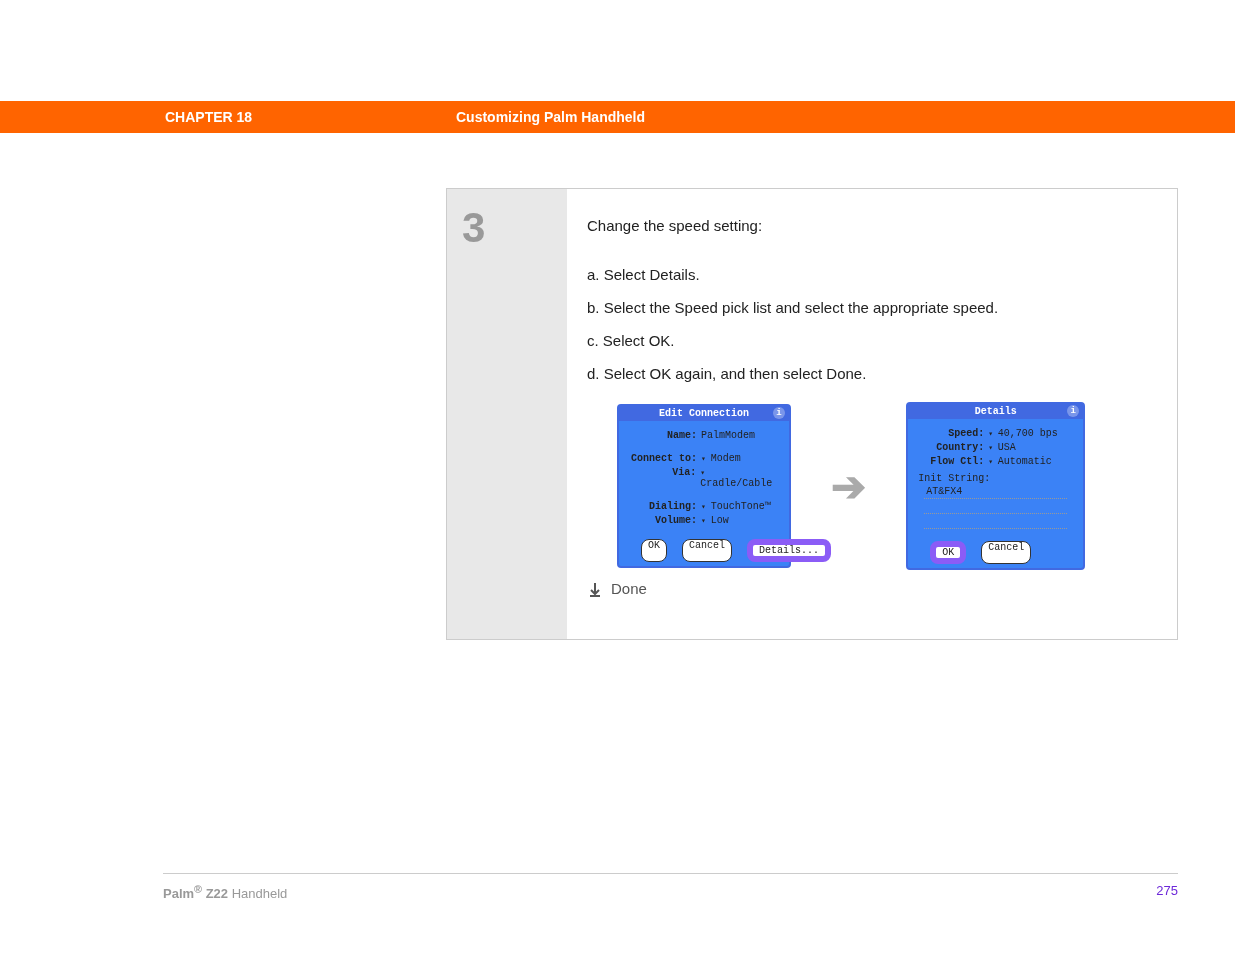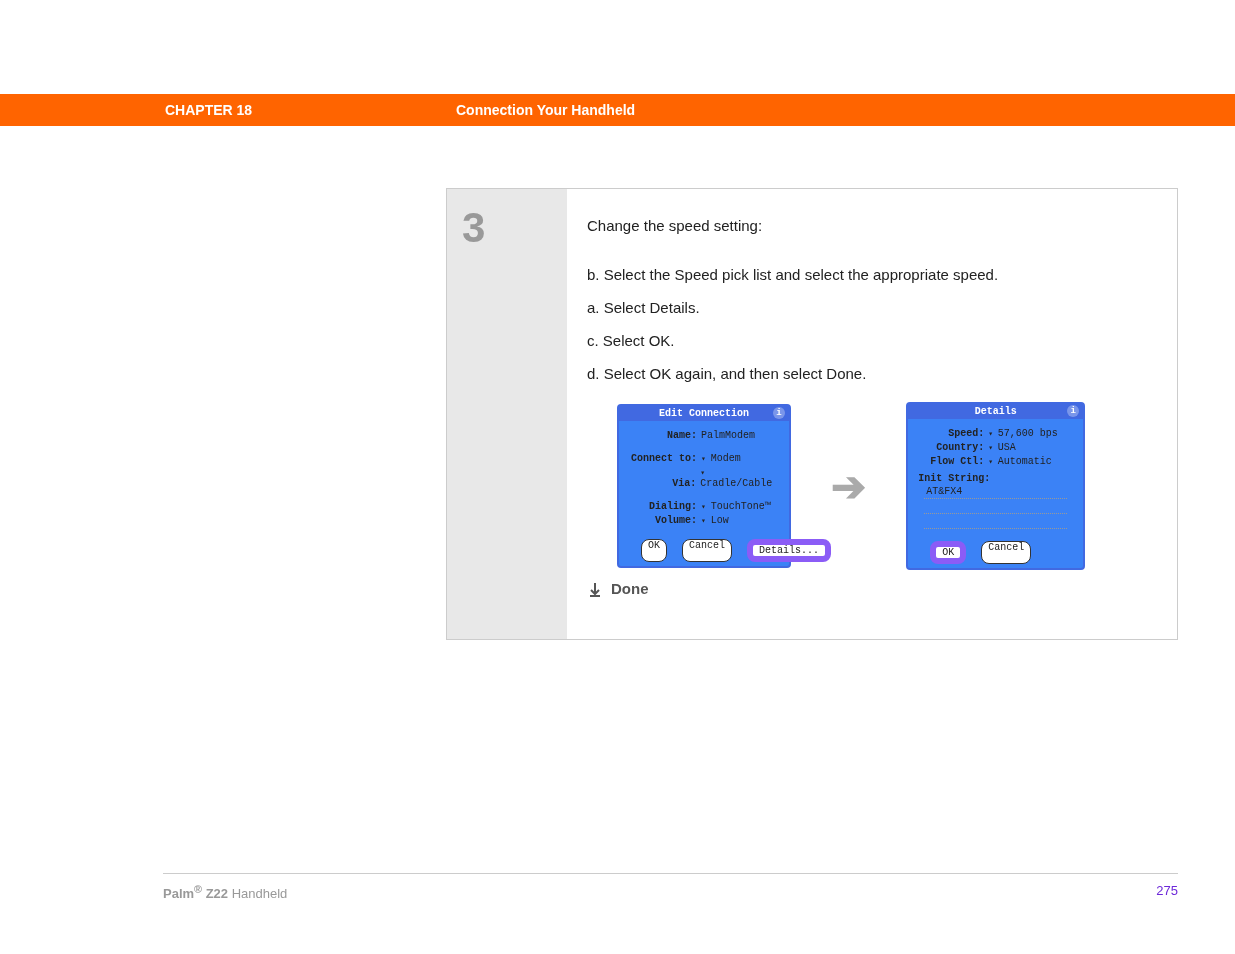--- a/index.html
+++ b/index.html
@@ -1,67 +1,67 @@
 <!DOCTYPE html>
 <html><head>
 <meta charset="utf-8">
 <style>
 body{margin:0;padding:0;font-family:Arial,Helvetica,sans-serif;background:#fff;width:1235px;height:954px;position:relative}
-.orange-bar{background:#ff6400;height:32px;width:100%;position:absolute;top:94px;left:0;display:flex;align-items:center;color:#fff;font-weight:bold;font-size:14px}
+.orange-bar{background:#ff6400;height:32px;width:100%;position:absolute;top:101px;left:0;display:flex;align-items:center;color:#fff;font-weight:bold;font-size:14px}
 .chapter-label{position:absolute;left:165px}
 .chapter-title{position:absolute;left:456px}
 .step-box{position:absolute;top:188px;left:446px;width:730px;height:450px;border:1px solid #ccc;display:flex}
 .step-sidebar{width:105px;background:#e8e8e8;padding:15px 0 0 15px}
 .step-number{font-size:42px;font-weight:bold;color:#999;font-family:Arial,sans-serif}
 .step-content{flex:1;background:#fff;padding:28px 20px 15px 20px;font-size:15px;color:#222}
 .step-content p{margin:0 0 32px 0}
 .substeps{margin:0;padding:0;list-style:none}
 .substeps li{margin:0 0 16px 0}
 .screenshots{display:flex;align-items:center;gap:40px;margin:20px 0 10px 30px}
 .palm-dialog{border:2px solid #4169e1;border-radius:4px;background:#3b82f6;font-family:"Courier New",monospace;font-size:11px;width:170px}
 .palm-title{background:#4169e1;color:#fff;text-align:center;padding:2px 0;font-weight:bold;position:relative;font-size:10px}
 .palm-title .info-icon{position:absolute;right:4px;top:1px;color:#fff;font-weight:bold;background:rgba(255,255,255,0.3);border-radius:50%;width:12px;height:12px;display:inline-flex;align-items:center;justify-content:center;font-size:9px}
 .palm-body{padding:6px 8px}
-.palm-row{display:flex;margin:3px 0;align-items:flex-end}
+.palm-row{display:flex;margin:3px 0;align-items:flex-start}
 .palm-label{font-weight:bold;text-align:right;width:70px;margin-right:4px;font-size:10px}
 .palm-dd{font-size:10px}
 .palm-dd::before{content:"▾ ";font-size:8px}
 .palm-buttons{display:flex;gap:15px;padding:4px 22px}
 .palm-btn{border:1px solid #333;border-radius:8px;padding:0 6px;font-size:10px;background:#fff;text-align:center}
 .palm-btn.hl{border:6px solid #8b5cf6}
 .palm-details{width:175px}
 .palm-details .palm-label{width:68px}
-.init-label{font-weight:bold;font-size:10px;margin:6px 0 2px 2px}
+.init-label{font-weight:normal;font-size:10px;margin:6px 0 2px 2px}
 .init-line{border-bottom:1px dotted #999;height:12px;margin:2px 8px;font-size:10px;padding-left:2px}
 .big-arrow{font-size:42px;color:#aaa;font-weight:bold}
-.done-row{display:flex;align-items:center;gap:8px;margin-top:10px;font-weight:bold;color:#555;font-size:15px}
+.done-row{display:flex;align-items:center;gap:8px;margin-top:10px;font-weight:normal;color:#555;font-size:15px}
 .done-arrow{display:inline-block;width:16px;height:16px;position:relative}
 .done-arrow svg{width:16px;height:16px}
 .footer-line{position:absolute;top:873px;left:163px;width:1015px;border-top:1px solid #ccc}
 .footer-left{position:absolute;top:883px;left:163px;font-size:13px;color:#999}
 .footer-left b{font-weight:bold}
 .footer-right{position:absolute;top:883px;right:57px;font-size:13px;color:#6d28d9}
 </style>
 </head>
 <body>
 
 <div class="orange-bar">
   <span class="chapter-label">CHAPTER 18</span>
-  <span class="chapter-title">Connection Your Handheld</span>
+  <span class="chapter-title">Customizing Palm Handheld</span>
 </div>
 
 <div class="step-box">
   <div class="step-sidebar">
     <div class="step-number">3</div>
   </div>
   <div class="step-content">
     <p>Change the speed setting:</p>
     <ul class="substeps">
+      <li>a.  Select Details.</li>
       <li>b.  Select the Speed pick list and select the appropriate speed.</li>
-      <li>a.  Select Details.</li>
       <li>c.  Select OK.</li>
       <li>d.  Select OK again, and then select Done.</li>
     </ul>
 
     <div class="screenshots">
 
       <div class="palm-dialog">
         <div class="palm-title">
           <span>Edit Connection</span>
           <span class="info-icon">i</span>
@@ -100,21 +100,21 @@
       <div class="big-arrow">➔</div>
 
       <div class="palm-dialog palm-details">
         <div class="palm-title">
           <span>Details</span>
           <span class="info-icon">i</span>
         </div>
         <div class="palm-body">
           <div class="palm-row">
               <span class="palm-label">Speed:</span>
-              <span class="palm-dd">57,600 bps</span>
+              <span class="palm-dd">40,700 bps</span>
             </div>
           <div class="palm-row">
               <span class="palm-label">Country:</span>
               <span class="palm-dd">USA</span>
             </div>
           <div class="palm-row">
               <span class="palm-label">Flow Ctl:</span>
               <span class="palm-dd">Automatic</span>
             </div>
           <div class="init-label">Init String:</div>

